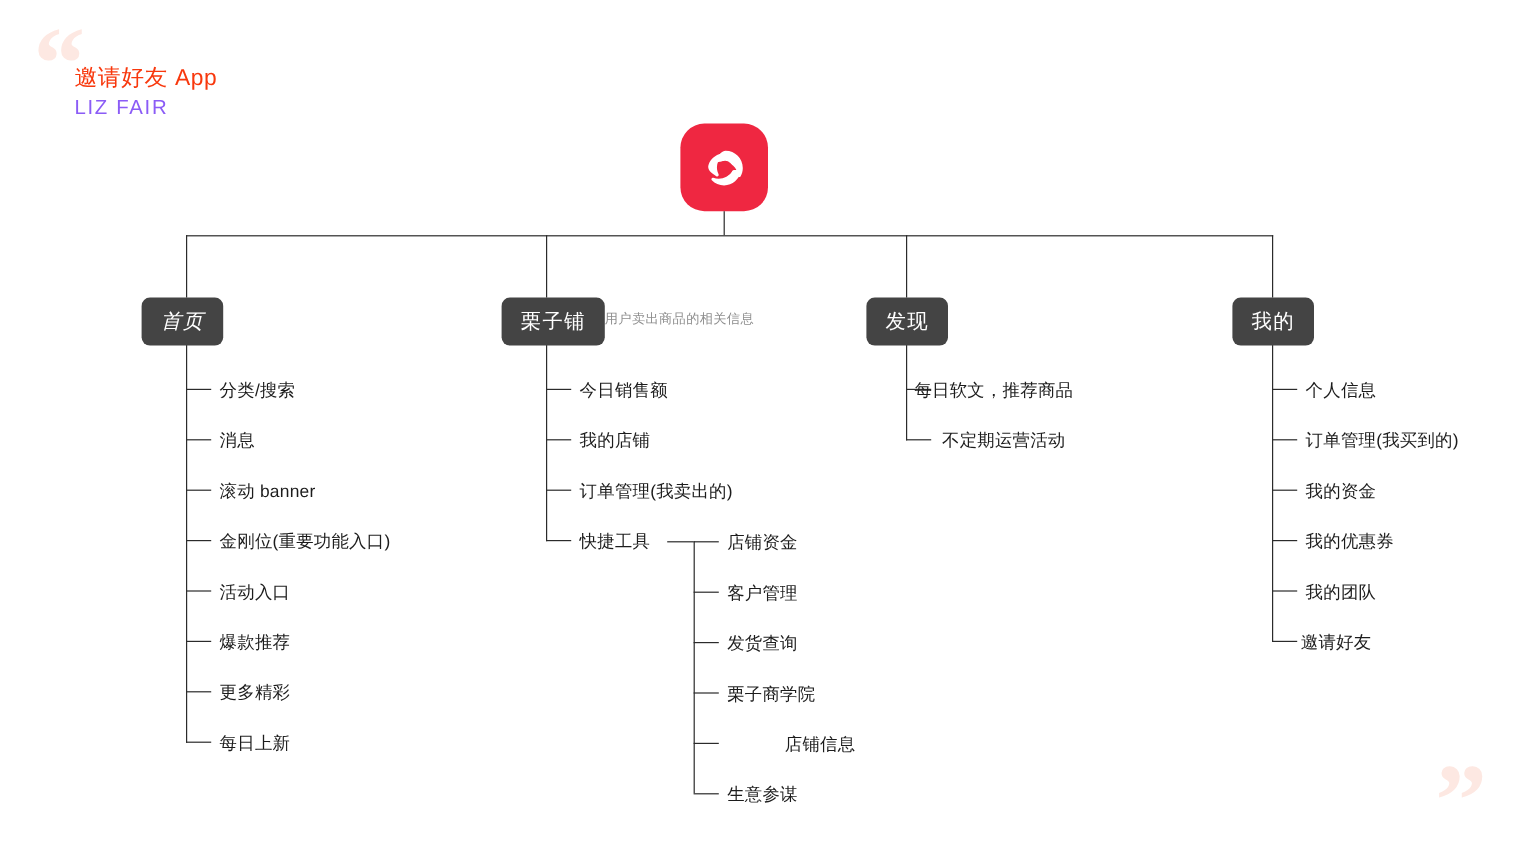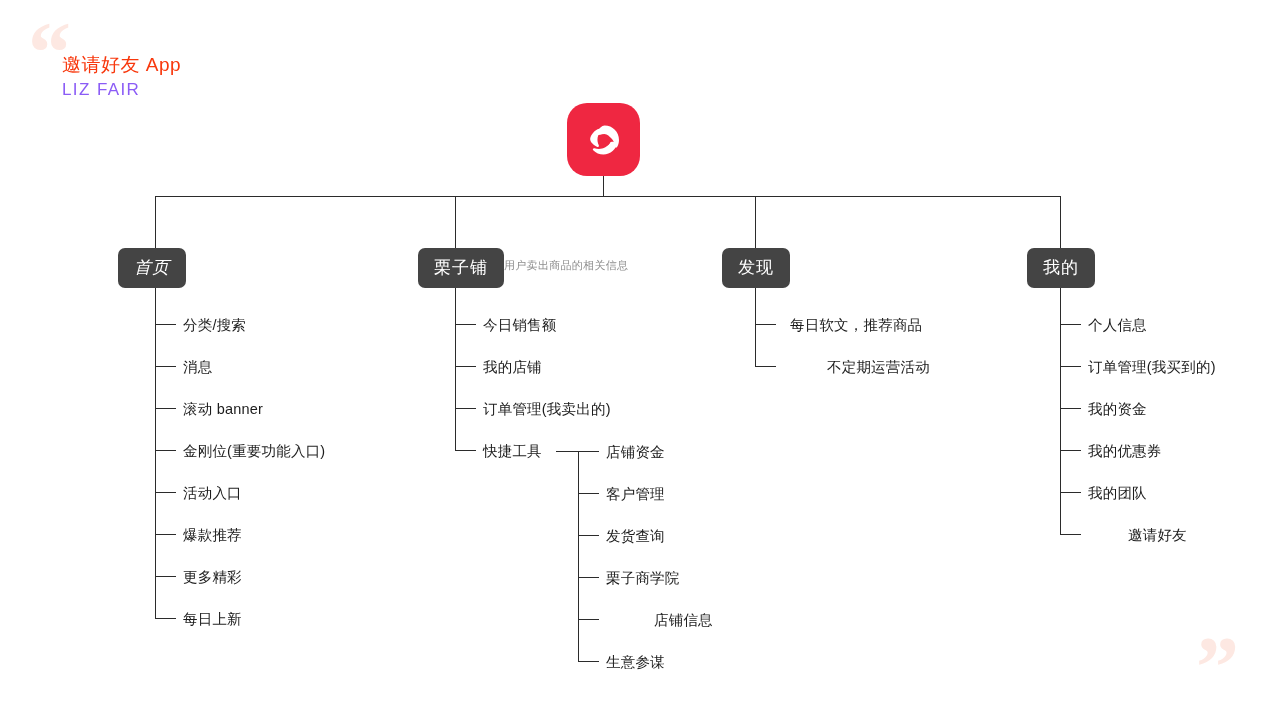--- a/index.html
+++ b/index.html
@@ -179,23 +179,23 @@
   <div class="leaf-label" style="left:483px; top:400px;">订单管理(我卖出的)</div>
   <div class="leaf-label" style="left:483px; top:442px;">快捷工具</div>
 
   <div class="leaf-label" style="left:606px; top:443px;">店铺资金</div>
   <div class="leaf-label" style="left:606px; top:485px;">客户管理</div>
   <div class="leaf-label" style="left:606px; top:527px;">发货查询</div>
   <div class="leaf-label" style="left:606px; top:569px;">栗子商学院</div>
   <div class="leaf-label" style="left:606px; top:611px;margin-left:48px;">店铺信息</div>
   <div class="leaf-label" style="left:606px; top:653px;">生意参谋</div>
 
-  <div class="leaf-label" style="left:790px; top:316px;font-family:Liberation Mono, monospace;">每日软文，推荐商品</div>
-  <div class="leaf-label" style="left:827px; top:358px;text-align:center;">不定期运营活动</div>
+  <div class="leaf-label" style="left:762px; top:316px;font-family:Liberation Mono, monospace;">每日软文，推荐商品</div>
+  <div class="leaf-label" style="left:785px; top:358px;text-align:center;">不定期运营活动</div>
 
   <div class="leaf-label" style="left:1088px; top:316px;">个人信息</div>
   <div class="leaf-label" style="left:1088px; top:358px;">订单管理(我买到的)</div>
   <div class="leaf-label" style="left:1088px; top:400px;">我的资金</div>
   <div class="leaf-label" style="left:1088px; top:442px;">我的优惠券</div>
   <div class="leaf-label" style="left:1088px; top:484px;">我的团队</div>
-  <div class="leaf-label" style="left:1128px; top:526px;">邀请好友</div>
+  <div class="leaf-label" style="left:1084px; top:526px;">邀请好友</div>
 
 </div>
 
 </body></html>

